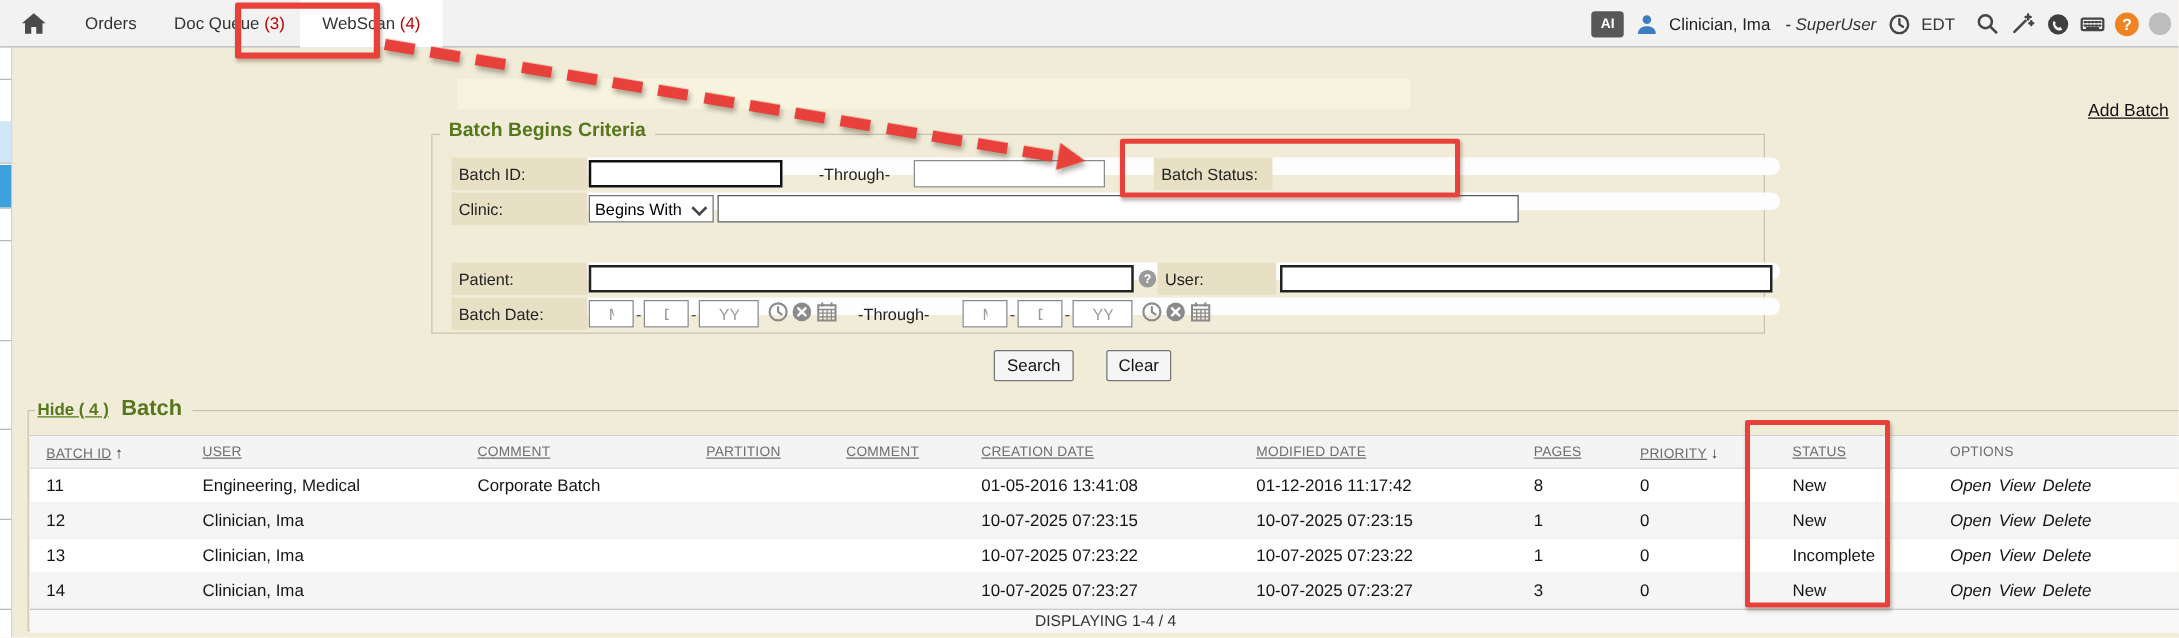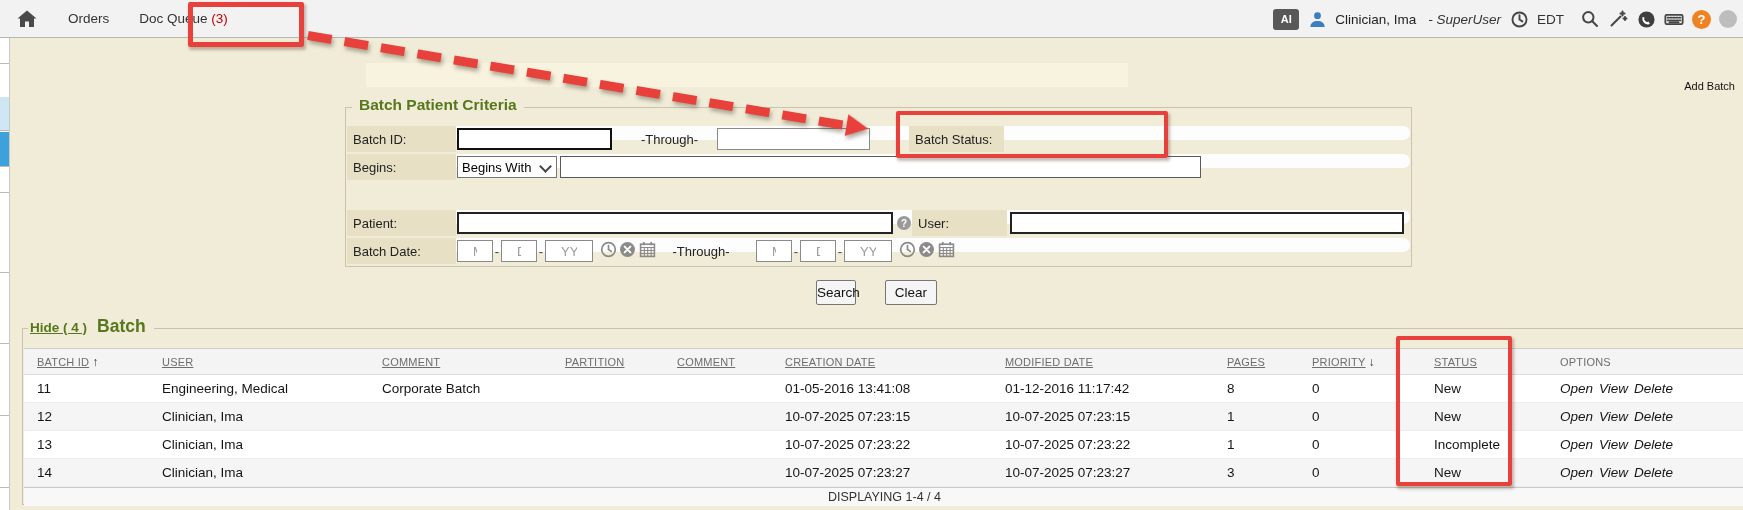--- a/index.html
+++ b/index.html
@@ -29,27 +29,27 @@
                font-weight:bold; font-size:13px; display:flex; align-items:center; justify-content:center; cursor:pointer;}
   .gray-circle{width:18px; height:18px; border-radius:50%; background:#bdbdbd;}
 
   
   .content{position:absolute; left:10px; top:38px; width:1733px; height:472px; background:var(--page-bg);}
   .band{position:absolute; left:356px; top:25px; width:762px; height:24px; background:var(--band);}
   .left-strip{position:absolute; left:0; top:38px; width:10px; height:472px; background:#fff; border-right:1px solid #c8c8c8;}
   .strip-line{position:absolute; left:0; width:9px; height:1px; background:#b9b9b9;}
   .strip-seg{position:absolute; left:0; width:9px;}
 
-  .add-batch{position:absolute; right:8px; top:42px; font-size:11px; color:#111; cursor:pointer;}
+  .add-batch{position:absolute; right:8px; top:42px; font-size:14px; color:#111; text-decoration:underline; cursor:pointer;}
 
   
   .search-box{position:absolute; left:335px; top:69px; width:1067px; height:160px; border:1px solid #c9c3ae;}
   .search-legend{position:absolute; left:342px; top:58px; background:var(--page-bg); padding:0 7px;
                  color:var(--green); font-weight:bold; font-size:15.5px; z-index:2;}
-  .frow{position:absolute; left:1px; width:1063px; height:14px; background:#fdfdfd;border-radius:11px;}
+  .frow{position:absolute; left:15px; width:1063px; height:14px; background:#fdfdfd;border-radius:11px;}
   .flabel{position:absolute; top:0; height:26px; background:var(--tan); font-size:13px; color:#222;
           display:flex; align-items:center; padding-left:6px;}
   .fel{position:absolute; top:2px; height:22px; font-size:13px;}
   .inp{border:1px solid #8a8a8a; background:#fff; height:22px; font-size:13px; padding:0 4px; font-family:inherit; width:100%;}
   .inp.thick{border:2px solid #111;}
   .through{color:#222; display:flex; align-items:center; justify-content:center; height:26px; top:0;}
   .sel{position:absolute; top:2px; height:22px;}
   .sel select{appearance:none; -webkit-appearance:none; width:100%; height:22px; border:1px solid #767676;
               background:#fff; font-size:13px; font-family:inherit; padding:0 18px 0 4px; border-radius:0;}
   .sel::after{content:""; position:absolute; right:7px; top:6px; width:7px; height:7px;
@@ -100,20 +100,21 @@
 <body>
 
 <div class="navbar">
   <span class="nav-home">
     <svg viewBox="0 0 22 20" width="22" height="20">
         <path d="M11 1.5 L20.5 9.5 H18 V18 H13 V12.5 H9 V18 H4 V9.5 H1.5 Z" fill="#4a4a4a"></path>
       </svg>
   </span>
   <span class="nav-item">Orders</span>
   <span class="nav-item"><span>Doc Queue</span> <span class="nav-count">(3)</span></span>
+  <span class="nav-item webscan"><span>WebScan</span> <span class="nav-count">(4)</span></span>
 
   <div class="nav-right">
     <span class="ai-badge">AI</span>
     <span class="icn">
       <svg viewBox="0 0 20 20" width="19" height="19">
           <circle cx="10" cy="6" r="3.6" fill="#3d7ec2"></circle>
           <path d="M2.5 18 c0-4.4 3.4-6.4 7.5-6.4 s7.5 2 7.5 6.4 Z" fill="#3d7ec2"></path>
         </svg>
     </span>
     <span class="user-name">Clinician, Ima</span>
@@ -165,33 +166,33 @@
   <div class="strip-line" style="top:234px"></div>
   <div class="strip-line" style="top:305px"></div>
   <div class="strip-line" style="top:377px"></div>
   <div class="strip-line" style="top:449px"></div>
 </div>
 
 <div class="content">
   <div class="band"></div>
   <a class="add-batch">Add Batch</a>
 
-  <div class="search-legend">Batch Patient Criteria</div>
+  <div class="search-legend">Batch Begins Criteria</div>
   <div class="search-box">
 
     <div class="frow" style="top:18px">
       <div class="flabel" style="left:0;width:109px">Batch ID:</div>
       <div class="fel" style="left:110px;width:155px"><input class="inp thick" style=""></div>
       <div class="fel through" style="left:275px;width:95px">-Through-</div>
       <div class="fel" style="left:370px;width:153px"><input class="inp" style=""></div>
       <div class="flabel" style="left:562px;width:95px">Batch Status:</div>
     </div>
 
     <div class="frow" style="top:46px">
-      <div class="flabel" style="left:0;width:109px">Begins:</div>
+      <div class="flabel" style="left:0;width:109px">Clinic:</div>
       <div class="sel" style="left:110px;width:100px">
         <select><option>Begins With</option></select>
       </div>
       <div class="fel" style="left:213px;width:641px"><input class="inp" style="border-color: rgb(90, 90, 90);"></div>
     </div>
 
 
     <div class="frow" style="top:102px">
       <div class="flabel" style="left:0;width:109px">Patient:</div>
       <div class="fel" style="left:110px;width:436px"><input class="inp thick" style="border-color: rgb(34, 34, 34);"></div>
@@ -245,21 +246,21 @@
             <path d="M5.3 5.3 L10.7 10.7 M10.7 5.3 L5.3 10.7" stroke="#fff" stroke-width="1.9" stroke-linecap="round"></path>
           </svg></span>
       <span class="dicon" style="left:591px"><svg viewBox="0 0 16 16" width="17" height="17">
             <path d="M4.5 1 v3 M11.5 1 v3" stroke="#8a8a8a" stroke-width="1.6"></path>
             <rect x="1.5" y="3" width="13" height="11.5" fill="none" stroke="#8a8a8a" stroke-width="1.5"></rect>
             <path d="M1.5 6.2 h13 M1.5 9 h13 M1.5 11.8 h13 M5 6.2 v8.3 M8.2 6.2 v8.3 M11.4 6.2 v8.3" stroke="#8a8a8a" stroke-width="1"></path>
           </svg></span>
     </div>
   </div>
 
-  <button class="btn" style="left:806px;width:40px">Search</button>
+  <button class="btn" style="left:785px;width:64px">Search</button>
   <button class="btn" style="left:875px;width:52px">Clear</button>
 
   <div class="batch-legend">
     <a class="hide-link">Hide ( 4 )</a>
     <span class="batch-title">Batch</span>
   </div>
   <div class="batch-box">
     <div class="tbl">
       <div class="grid thead" id="thead">
           <div class="col"><a>BATCH ID</a><span class="sort">↑</span></div>

